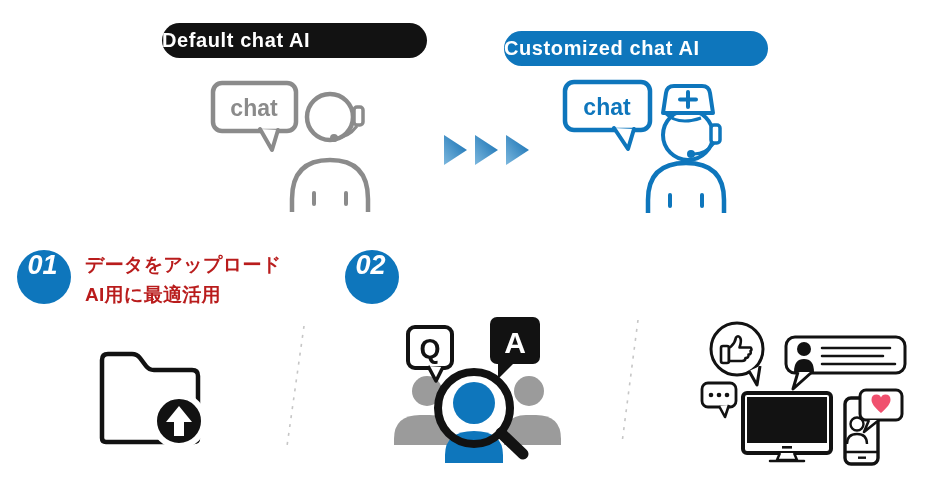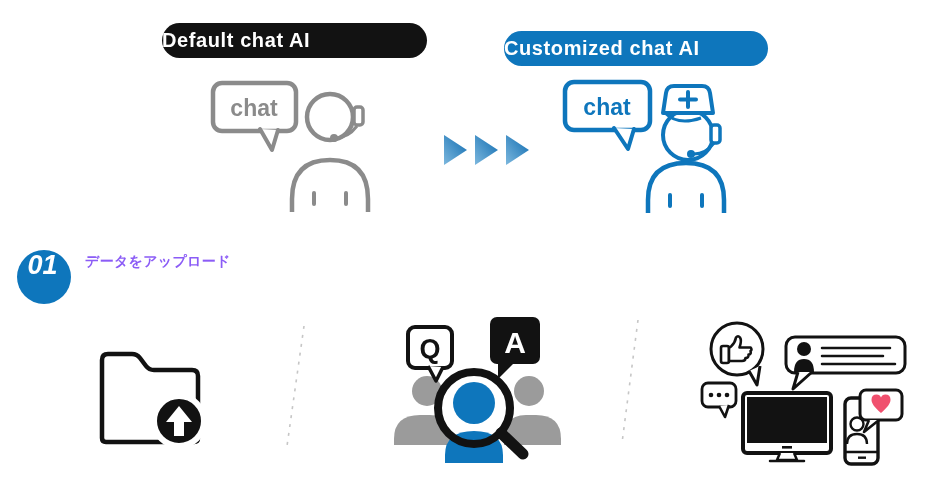--- a/index.html
+++ b/index.html
@@ -17,21 +17,21 @@
   .badge.dark{background:var(--ink_black);}
   .badge.blue{background:var(--accent_blue);}
   
   .stepnum{
     width:54px;height:54px;border-radius:50%;background:var(--accent_blue);
     color:#fff;display:flex;align-items:flex-start;justify-content:center;
     font-weight:bold;font-style:italic;font-size:27px;padding-right:3px;box-sizing:border-box;
   }
   
   .steptitle{
-    font-weight:bold;color:#8b5cf6;font-size:14px;line-height:1.6;letter-spacing:.3px;
+    font-weight:bold;color:#b91c1c;font-size:19px;line-height:1.6;letter-spacing:.3px;
     white-space:nowrap;
   }
   
   .sk{stroke:var(--ink_black)} .sb{stroke:var(--accent_blue)} .sg{stroke:var(--agent_gray)}
   .fk{fill:var(--ink_black)} .fb{fill:var(--accent_blue)} .fg{fill:var(--people_gray)}
   .fgr{fill:var(--agent_gray)} .fw{fill:#fff} .fn{fill:none} .fp{fill:var(--heart_pink)}
   .sd{stroke:var(--divider_gray)}
   text.svgt{font-family:"Liberation Sans",sans-serif;font-weight:bold;}
 </style>
 </head>
@@ -103,29 +103,33 @@
   </svg>
   <svg class="abs" style="left:614px;top:318px;" width="30" height="128" viewBox="0 0 30 128">
     <line class="sd" x1="24" y1="2" x2="8" y2="125" stroke-width="1.6" stroke-dasharray="3 6"></line>
   </svg>
 
   <div class="abs stepnum" style="left:17px;top:250px;">
     <span>01</span>
   </div>
   <div class="abs steptitle" style="left:85px;top:250px;">
     <div>データをアップロード</div>
+    <div>AI用に最適活用</div>
   </div>
   <svg class="abs" style="left:92px;top:338px;" width="120" height="112" viewBox="0 0 120 112">
     <path class="fn sk" d="M14,104 Q10,104 10,100 L10,22 Q10,16 16,16 L40,16 Q45,16 48,20 L54,28 Q57,32 62,32 L100,32 Q106,32 106,38 L106,100 Q106,104 102,104 Z" stroke-width="4.5" stroke-linejoin="round"></path>
     <g>
       <circle class="fk" cx="87" cy="83" r="25" stroke="#fff" stroke-width="6"></circle>
       <path class="fw" d="M87,68 L100,84 L92,84 L92,98 L82,98 L82,84 L74,84 Z"></path>
     </g>
   </svg>
 
+  <div class="abs stepnum" style="left:345px;top:250px;">
+    <span>02</span>
+  </div>
   <svg class="abs" style="left:390px;top:315px;" width="175" height="150" viewBox="0 0 175 150">
     <g>
       <circle class="fg" cx="37" cy="76" r="15"></circle>
       <path class="fg" d="M4,130 L4,124 Q4,100 30,100 L40,100 Q62,100 62,124 L62,130 Z"></path>
       <circle class="fg" cx="139" cy="76" r="15"></circle>
       <path class="fg" d="M114,130 L114,124 Q114,100 136,100 L146,100 Q171,100 171,124 L171,130 Z"></path>
     </g>
     <circle class="fw" cx="84" cy="93" r="36"></circle>
     <g>
       <circle class="fb" cx="84" cy="88" r="21"></circle>

